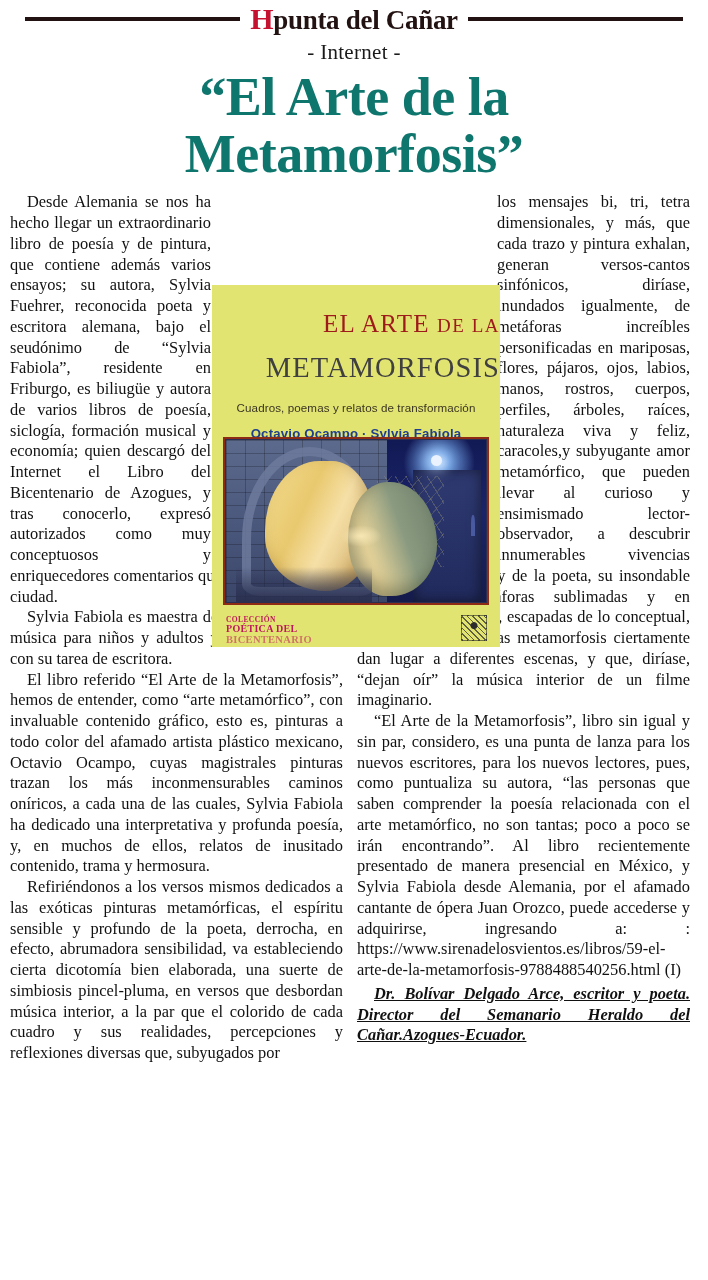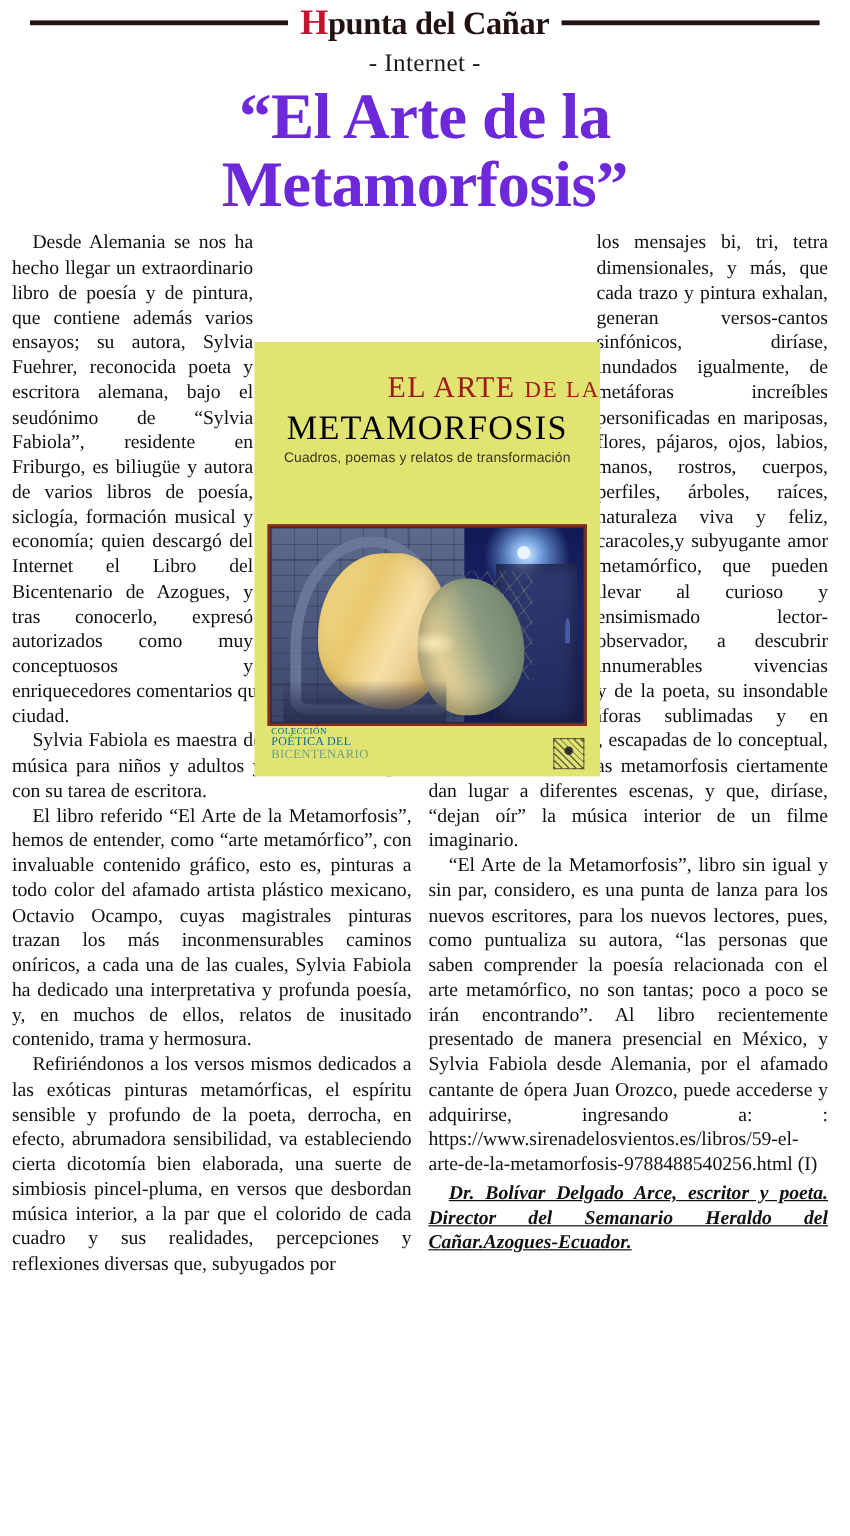--- a/index.html
+++ b/index.html
@@ -58,21 +58,21 @@
     color: #1a1a1a;
     margin-top: 4px;
     letter-spacing: 0.3px;
   }
 
   .headline {
     text-align: center;
     font-weight: bold;
     font-size: 54px;
     line-height: 1.05;
-    color: #6d28d9;
+    color: #0f766e;
     margin: 4px 0 2px 0;
     letter-spacing: -0.5px;
   }
   .headline .hl-line { display: block; }
 
   
   .columns {
     position: relative;
     display: flex;
     gap: 14px;
@@ -125,34 +125,34 @@
     text-align: right;
     color: #9e1b1b;
     font-family: "Liberation Serif", "DejaVu Serif", serif;
     font-size: 25px;
     letter-spacing: 1.2px;
     margin-top: 26px;
     line-height: 1;
   }
   .cover-title1 .sm { font-size: 19px; letter-spacing: 1.5px; }
   .cover-title2 {
-    text-align: center;
-    color: #000000;
+    text-align: right;
+    color: #404040;
     font-family: "Liberation Serif", "DejaVu Serif", serif;
     font-size: 28.5px;
     letter-spacing: 1.1px;
     line-height: 1;
-    margin-top: 8px;
+    margin-top: 18px;
   }
   .cover-sub {
     text-align: center;
     color: #3a3522;
     font-family: "Liberation Sans", "DejaVu Sans", sans-serif;
     font-size: 11.6px;
-    margin-top: 2px;
+    margin-top: 18px;
     letter-spacing: 0.1px;
   }
   .cover-authors {
     text-align: center;
     color: #1e3f8f;
     font-family: "Liberation Sans", "DejaVu Sans", sans-serif;
     font-weight: bold;
     font-size: 13.2px;
     margin-top: 12px;
     letter-spacing: 0.2px;
@@ -228,24 +228,24 @@
   .art .branches {
     position: absolute; left: 58%; top: 22%; width: 26%; height: 56%;
     background:
       repeating-linear-gradient(58deg, rgba(150,150,120,0.35) 0 1px, rgba(0,0,0,0) 1px 9px),
       repeating-linear-gradient(-48deg, rgba(150,150,120,0.28) 0 1px, rgba(0,0,0,0) 1px 11px);
   }
 
   .colophon {
     position: absolute;
     left: 14px;
-    bottom: 12px;
-    color: #0369a1;
-    font-family: "Liberation Serif", "DejaVu Serif", serif;
-    font-weight: normal;
+    bottom: 2px;
+    color: #be185d;
+    font-family: "Liberation Serif", "DejaVu Serif", serif;
+    font-weight: bold;
     line-height: 1.05;
   }
   .colophon .c1 { font-size: 7.5px; letter-spacing: 0.4px; }
   .colophon .c2 { font-size: 10px; letter-spacing: 0.3px; }
   .colophon .c3 { font-size: 10.5px; letter-spacing: 0.3px; opacity: 0.55; }
 
   .pub-mark {
     position: absolute;
     right: 13px;
     bottom: 6px;
@@ -291,20 +291,21 @@
     <span class="hl-line">Metamorfosis”</span>
   </h1>
 
   <div class="columns">
 
     <div class="cover-wrap">
       <div class="cover">
         <div class="cover-title1"><span>EL ARTE</span> <span class="sm">DE LA</span></div>
         <div class="cover-title2">METAMORFOSIS</div>
         <div class="cover-sub">Cuadros, poemas y relatos de transformación</div>
+        <div class="cover-authors">Octavio Ocampo · Sylvia Fabiola</div>
 
         <div class="art-frame">
           <div class="art">
             <div class="wall"></div>
             <div class="arch"></div>
             <div class="tower">
                 <div class="tower-win"></div>
               </div>
             <div class="moon"></div>
             <div class="branches"></div>

